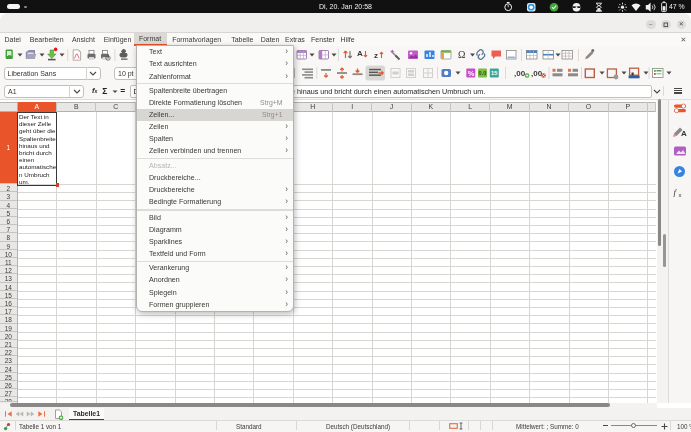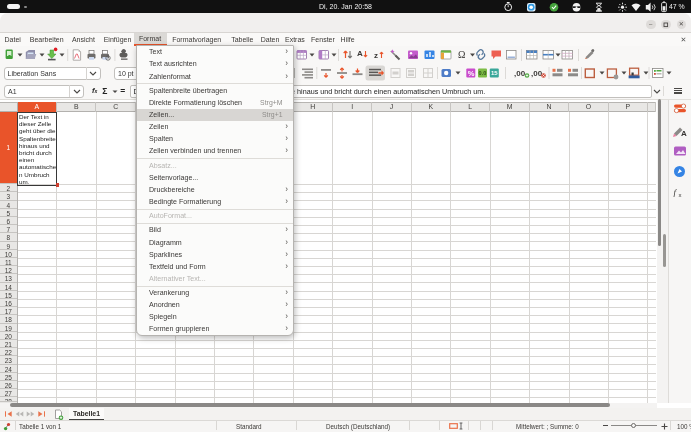--- a/index.html
+++ b/index.html
@@ -545,30 +545,28 @@
 <div class="pmi">Zahlenformat<span class="ar">›</span></div>
 <div class="psep"></div>
 <div class="pmi">Spaltenbreite übertragen</div>
 <div class="pmi">Direkte Formatierung löschen<span class="sc">Strg+M</span></div>
 <div class="pmi hl">Zellen...<span class="sc">Strg+1</span></div>
 <div class="pmi">Zeilen<span class="ar">›</span></div>
 <div class="pmi">Spalten<span class="ar">›</span></div>
 <div class="pmi">Zellen verbinden und trennen<span class="ar">›</span></div>
 <div class="psep"></div>
 <div class="pmi dis">Absatz...</div>
-<div class="pmi">Seitenvorlage...</div>
+<div class="pmi">Druckbereiche...</div>
 <div class="pmi">Druckbereiche<span class="ar">›</span></div>
 <div class="pmi">Bedingte Formatierung<span class="ar">›</span></div>
 <div class="psep"></div>
-<div class="pmi dis">AutoFormat...</div>
 <div class="psep"></div>
 <div class="pmi">Bild<span class="ar">›</span></div>
 <div class="pmi">Diagramm<span class="ar">›</span></div>
 <div class="pmi">Sparklines<span class="ar">›</span></div>
 <div class="pmi">Textfeld und Form<span class="ar">›</span></div>
-<div class="pmi dis">Alternativer Text...</div>
 <div class="psep"></div>
 <div class="pmi">Verankerung<span class="ar">›</span></div>
 <div class="pmi">Anordnen<span class="ar">›</span></div>
 <div class="pmi">Spiegeln<span class="ar">›</span></div>
 <div class="pmi">Formen gruppieren<span class="ar">›</span></div>
     </div>
 </div>
 
 </body></html>

